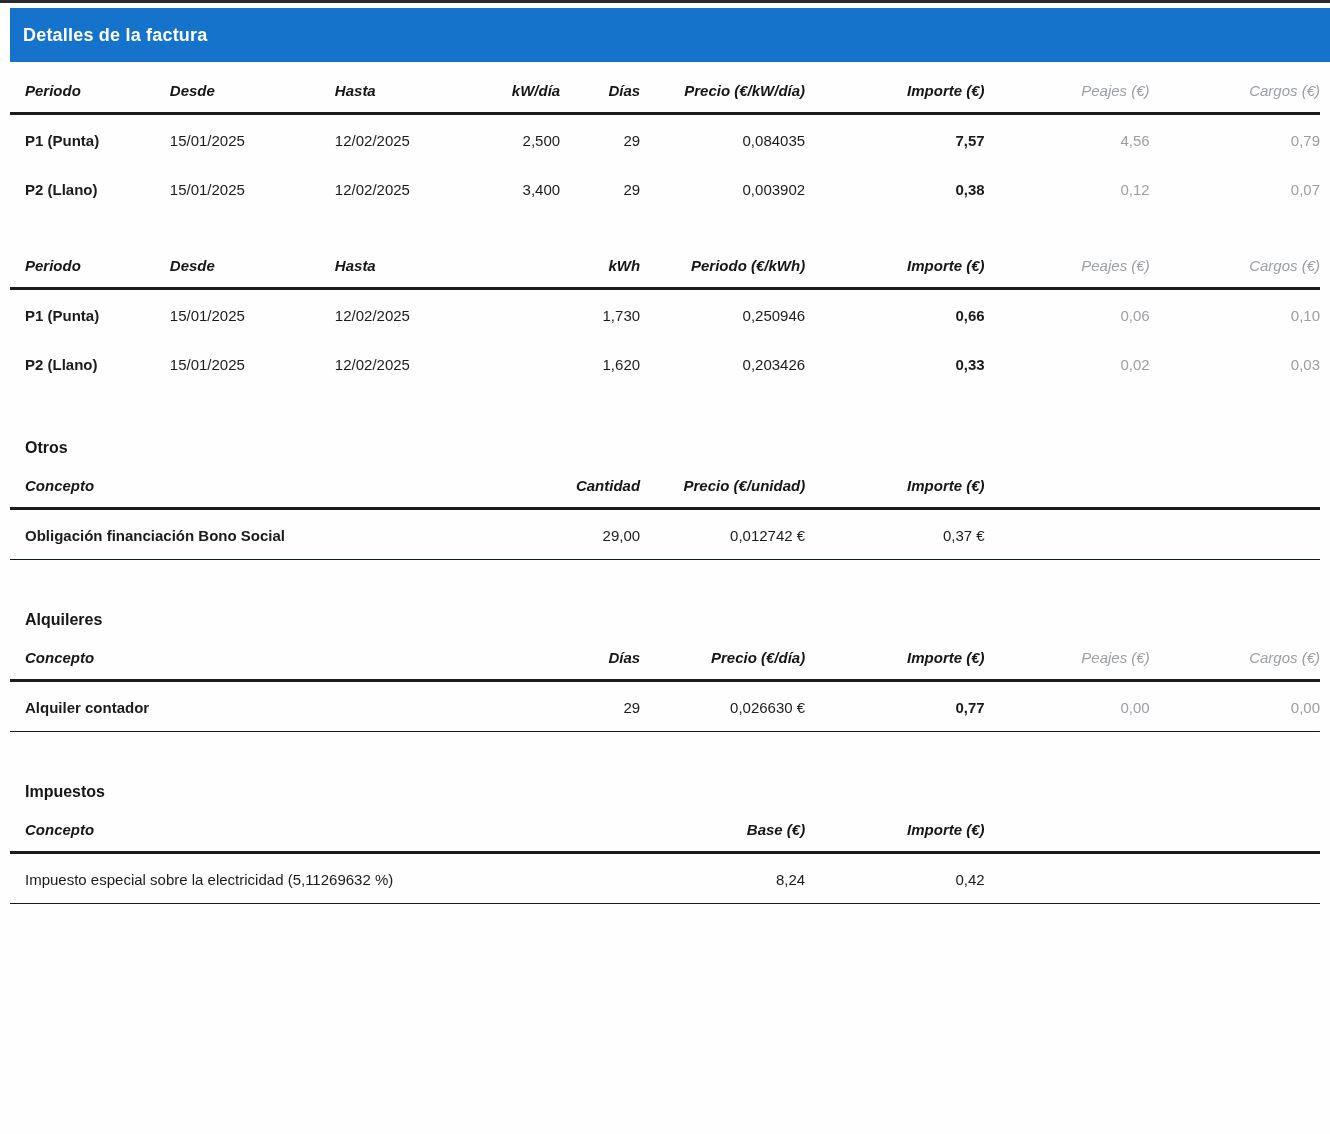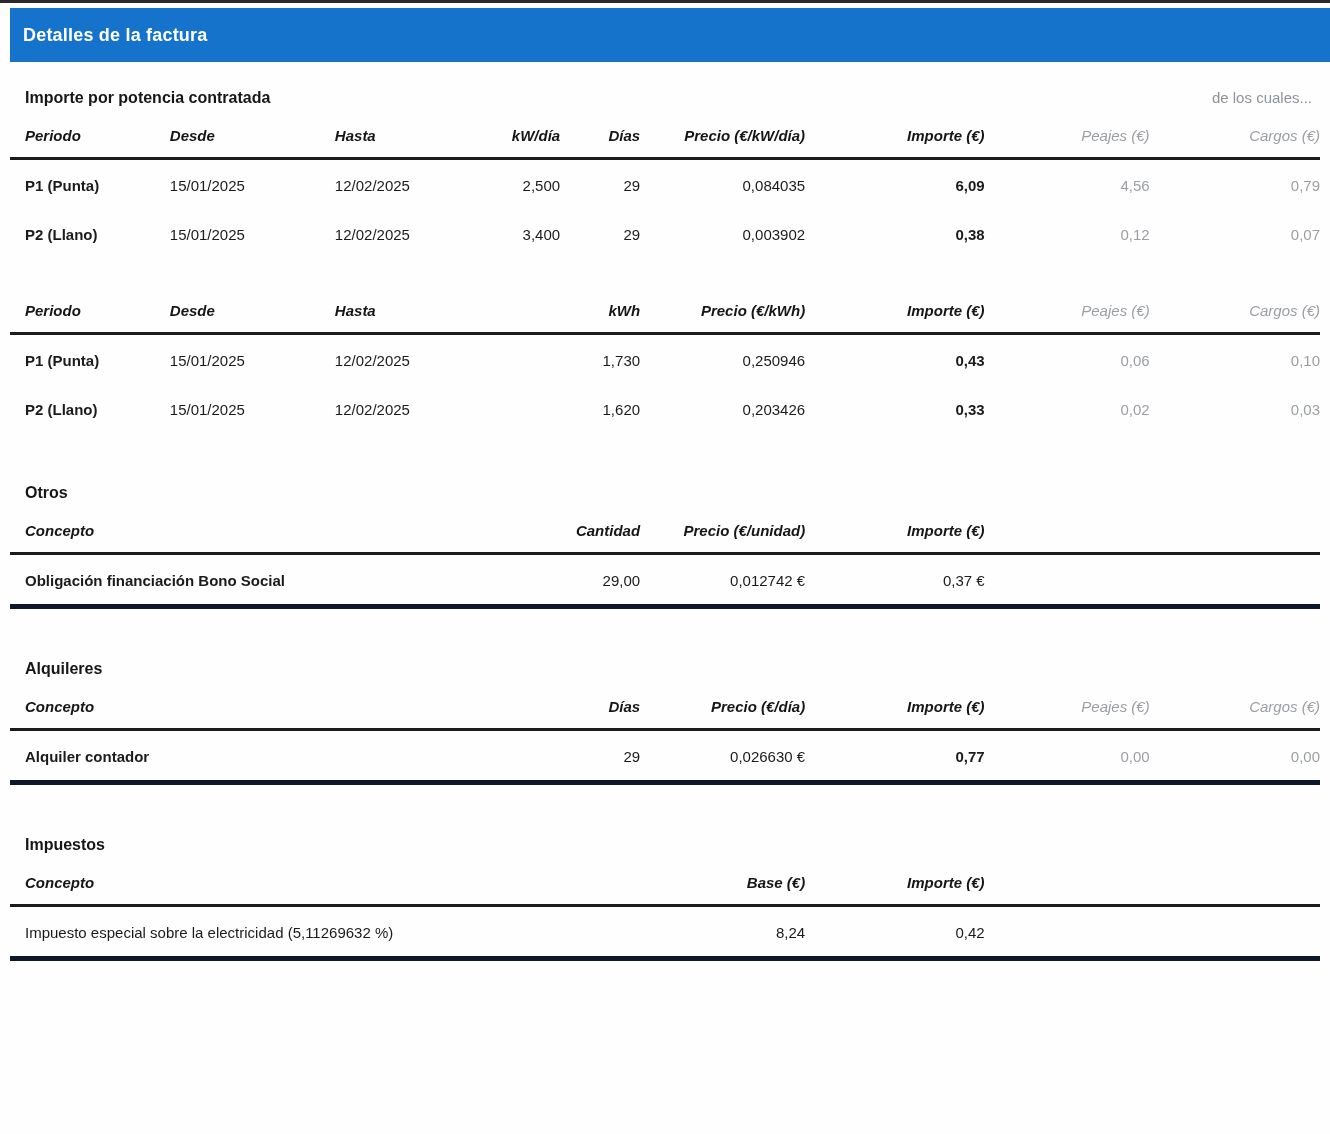--- a/index.html
+++ b/index.html
@@ -33,39 +33,35 @@
     padding:20px 0 13px 0;vertical-align:bottom;font-style:italic;
   }
   th.r,td.r{text-align:right;}
   th.muted,td.muted{color:#9b9fa3;font-weight:normal;}
   th.muted{font-weight:normal;}
   thead tr{border-bottom:3px solid #1c1c1c;}
   td{
     font-size:15px;padding:17px 0 15px 0;color:#1b1b1b;
   }
   td.bold{font-weight:bold;}
-  tr.sub td{border-bottom:5px solid #0f172a;}
+  tr.sub td{border-bottom:1px solid #0f172a;}
   .firstcol{padding-left:15px;}
   .gap-lg{height:24px;}
 </style>
 </head>
 <body>
 
 <div class="top-scan-line"></div>
 
 <div class="banner">
   <span class="title">Detalles de la factura</span>
 </div>
 
 <div class="content">
 
-  <div class="section-head-row">
-    <span class="section-heading">Importe por potencia contratada</span>
-    <span class="muted-note">de los cuales...</span>
-  </div>
   <table>
     <colgroup>
       <col style="width:12.2%">
         <col style="width:12.6%">
         <col style="width:10.3%">
       <col style="width:6.9%">
         <col style="width:6.1%">
         <col style="width:12.6%">
       <col style="width:13.7%">
         <col style="width:12.6%">
@@ -85,21 +81,21 @@
       </tr>
     </thead>
     <tbody>
       <tr>
         <td class="bold firstcol">P1 (Punta)</td>
         <td>15/01/2025</td>
         <td>12/02/2025</td>
         <td class="r">2,500</td>
         <td class="r">29</td>
         <td class="r">0,084035</td>
-        <td class="r bold">6,09</td>
+        <td class="r bold">7,57</td>
         <td class="r muted">4,56</td>
         <td class="r muted">0,79</td>
       </tr>
       <tr>
         <td class="bold firstcol">P2 (Llano)</td>
         <td>15/01/2025</td>
         <td>12/02/2025</td>
         <td class="r">3,400</td>
         <td class="r">29</td>
         <td class="r">0,003902</td>
@@ -122,34 +118,34 @@
         <col style="width:13.7%">
       <col style="width:12.6%">
         <col style="width:13.0%">
     </colgroup>
     <thead>
       <tr>
         <th class="firstcol">Periodo</th>
         <th>Desde</th>
         <th>Hasta</th>
         <th class="r">kWh</th>
-        <th class="r">Precio (€/kWh)</th>
+        <th class="r">Periodo (€/kWh)</th>
         <th class="r">Importe (€)</th>
         <th class="r muted">Peajes (€)</th>
         <th class="r muted">Cargos (€)</th>
       </tr>
     </thead>
     <tbody>
       <tr>
         <td class="bold firstcol">P1 (Punta)</td>
         <td>15/01/2025</td>
         <td>12/02/2025</td>
         <td class="r">1,730</td>
         <td class="r">0,250946</td>
-        <td class="r bold">0,43</td>
+        <td class="r bold">0,66</td>
         <td class="r muted">0,06</td>
         <td class="r muted">0,10</td>
       </tr>
       <tr>
         <td class="bold firstcol">P2 (Llano)</td>
         <td>15/01/2025</td>
         <td>12/02/2025</td>
         <td class="r">1,620</td>
         <td class="r">0,203426</td>
         <td class="r bold">0,33</td>

